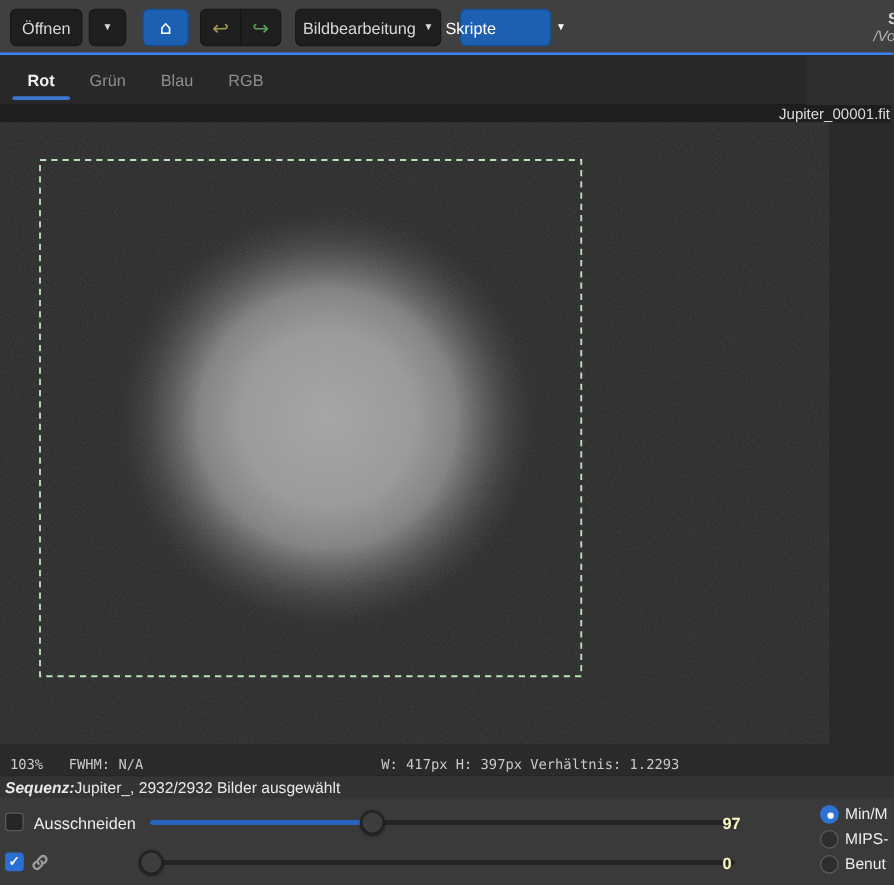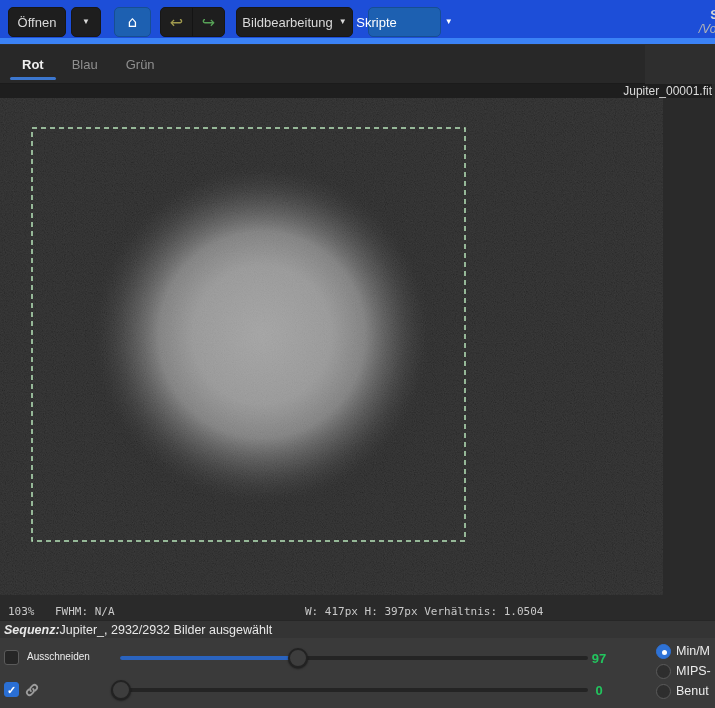--- a/index.html
+++ b/index.html
@@ -2,21 +2,21 @@
 <html><head>
 <meta charset="utf-8">
 <style>
   * { margin:0; padding:0; box-sizing:border-box; }
   html,body { width:715px; height:708px; overflow:hidden; background:#2e2e2e;
               font-family:"Liberation Sans", sans-serif; }
   .app { position:relative; width:715px; height:708px; }
 
   
   .toolbar { position:absolute; top:0; left:0; width:715px; height:44px;
-             background:#1d4ed8; border-bottom:6px solid #3b82f6; }
+             background:#404040; border-bottom:2px solid #3b82f6; }
   .tbtn { position:absolute; top:7px; height:30px; background:#1e1e1e;
           border:1px solid #171717; border-radius:5px; color:#d9d9d9;
           font-size:13px; display:flex; align-items:center; justify-content:center;
           gap:6px; cursor:default; }
   .tbtn.blue { background:#1d60b1; border-color:#174e92; color:#fff; }
   .caret { font-size:8px; color:inherit; line-height:1; }
   .btn-open   { left:8px;   width:58px; }
   .btn-opendd { left:71px;  width:30px; }
   .btn-home   { left:114px; width:37px; }
   .undo-group { position:absolute; left:160px; top:7px; width:65px; height:30px;
@@ -67,37 +67,37 @@
 
   
   .controls { position:absolute; top:638px; left:0; width:715px; height:70px;
               background:#3a3a3a; }
   .cbox { position:absolute; width:15px; height:15px; border-radius:3px;
           background:#262626; border:1px solid #5a5a5a; }
   .cbox.checked { background:#2a6fd4; border-color:#2a6fd4; color:#fff;
                   font-size:11px; font-weight:bold; text-align:center; line-height:14px; }
   .cb1 { left:4px; top:12px; }
   .cb2 { left:4px; top:44px; }
-  .ctl-label { position:absolute; left:27px; top:13px; font-size:10px; color:#ececec; }
+  .ctl-label { position:absolute; left:27px; top:13px; font-size:13px; color:#ececec; }
   .link-ic { position:absolute; left:23px; top:43px; width:18px; height:18px; }
   .slider { position:absolute; left:120px; width:468px; height:20px; }
   .sl1 { top:48px1; top:10px; }
   .sl2 { top:42px; }
   .track { position:absolute; top:8px; left:0; right:0; height:4px;
            background:#242424; border-radius:2px; }
   .fill  { position:absolute; top:8px; left:0; height:4px;
            background:#2a63be; border-radius:2px; }
   .knob { position:absolute; top:0; width:20px; height:20px; border-radius:50%;
           background:#3d3d3d; border:2px solid #222; box-shadow:0 1px 2px rgba(0,0,0,.5); }
   .sl1 .fill { width:38%; }
   .sl1 .knob { left:calc(38% - 10px); }
   .sl2 .fill { width:0; }
   .sl2 .knob { left:-9px; }
-  .ctl-val { position:absolute; left:578px; width:42px; text-align:center;
-             font-size:13px; font-weight:bold; color:#22c55e; }
+  .ctl-val { position:absolute; left:578px; width:42px; text-align:left;
+             font-size:13px; font-weight:bold; color:#fef9c3; }
   .v1 { top:13px; } .v2 { top:45px; }
   .radios { position:absolute; left:656px; top:5px; width:70px; }
   .radio-row { display:flex; align-items:center; height:16px; margin-bottom:4px; }
   .rdot { width:15px; height:15px; border-radius:50%; background:#2e2e2e;
           border:1px solid #5a5a5a; flex:0 0 15px; position:relative; }
   .radio-row.selected .rdot { background:#2e72d6; border-color:#2e72d6; }
   .radio-row.selected .rdot::after { content:""; position:absolute; left:5px; top:5px;
           width:5px; height:5px; border-radius:50%; background:#fff; }
   .rlabel { margin-left:5px; font-size:12.5px; color:#ececec; white-space:nowrap; }
 </style>
@@ -136,24 +136,27 @@
       <div class="l1">S</div>
       <div class="l2">/Vol</div>
     </div>
   </div>
 
   <div class="tabbar">
     <div class="tab active">
         <span>Rot</span>
       </div>
     <div class="tab">
+        <span>Grün</span>
+      </div>
+    <div class="tab">
         <span>Blau</span>
       </div>
     <div class="tab">
-        <span>Grün</span>
+        <span>RGB</span>
       </div>
   </div>
 
   <div class="canvas">
     <div class="filename">Jupiter_00001.fit</div>
 
     <div class="image-wrap">
       <svg width="663" height="497">
         <defs>
           <filter id="grain" x="0" y="0" width="100%" height="100%">
@@ -175,21 +178,21 @@
         <rect width="663" height="497" fill="#101010"></rect>
         <circle cx="262" cy="237" r="172" fill="url(#blobG)"></circle>
         <rect width="663" height="497" filter="url(#grain)" opacity="0.20" style="mix-blend-mode:screen"></rect>
         <rect x="32" y="30" width="433" height="413" fill="none" stroke="#b7e3b9" stroke-width="1.5" stroke-dasharray="5 4"></rect>
       </svg>
     </div>
 
     <div class="statusrow">
       <span class="s-zoom">103%</span>
       <span class="s-fwhm">FWHM: N/A</span>
-      <span class="s-dims">W: 417px H: 397px Verhältnis: 1.0504</span>
+      <span class="s-dims">W: 417px H: 397px Verhältnis: 1.2293</span>
     </div>
   </div>
 
   <div class="seqrow">
     <span class="seq-label">Sequenz:</span><span>Jupiter_, 2932/2932 Bilder ausgewählt</span>
   </div>
 
   <div class="controls">
 
     <div class="cbox cb1"></div>

